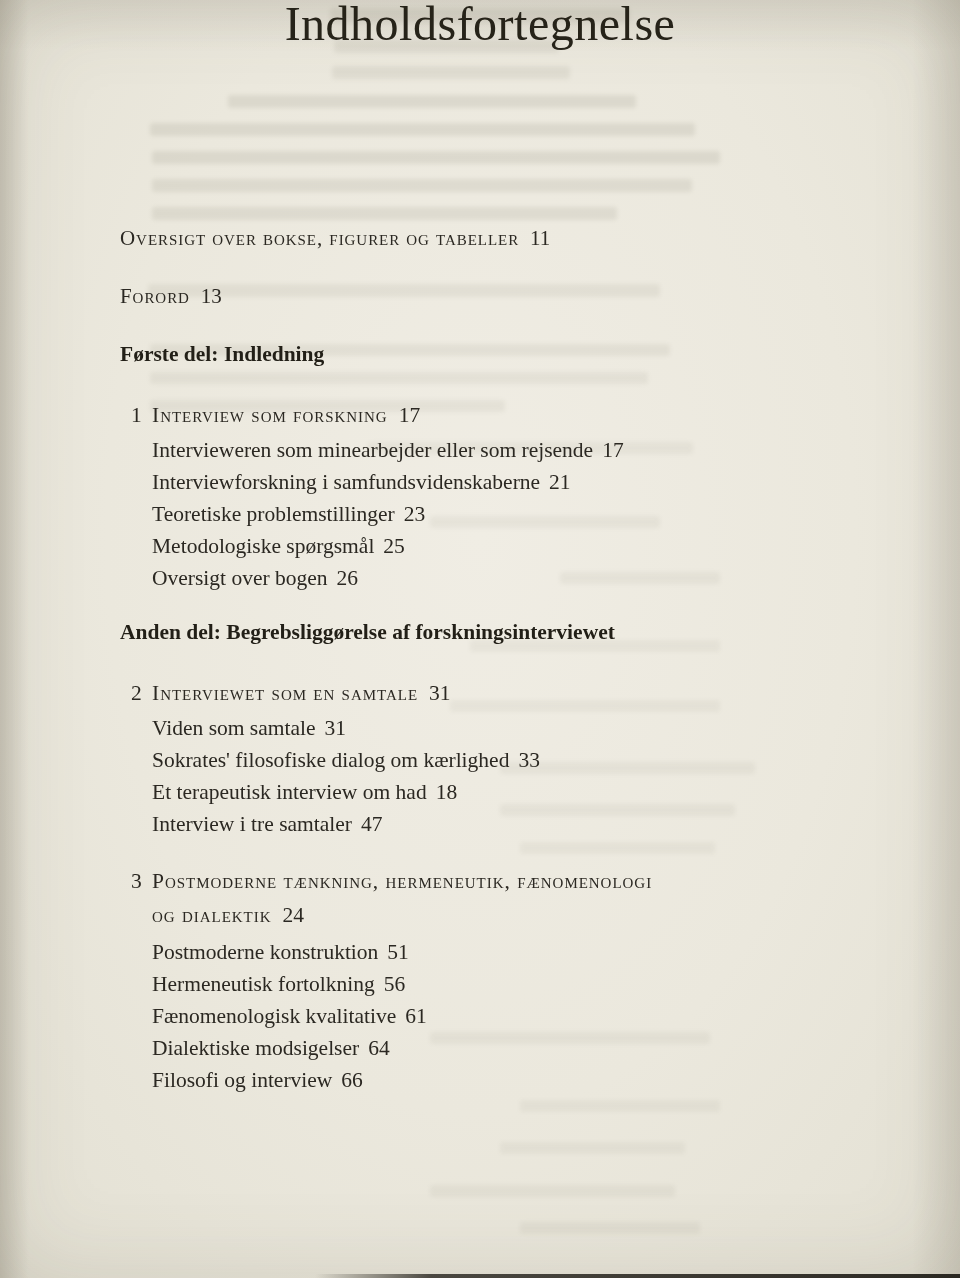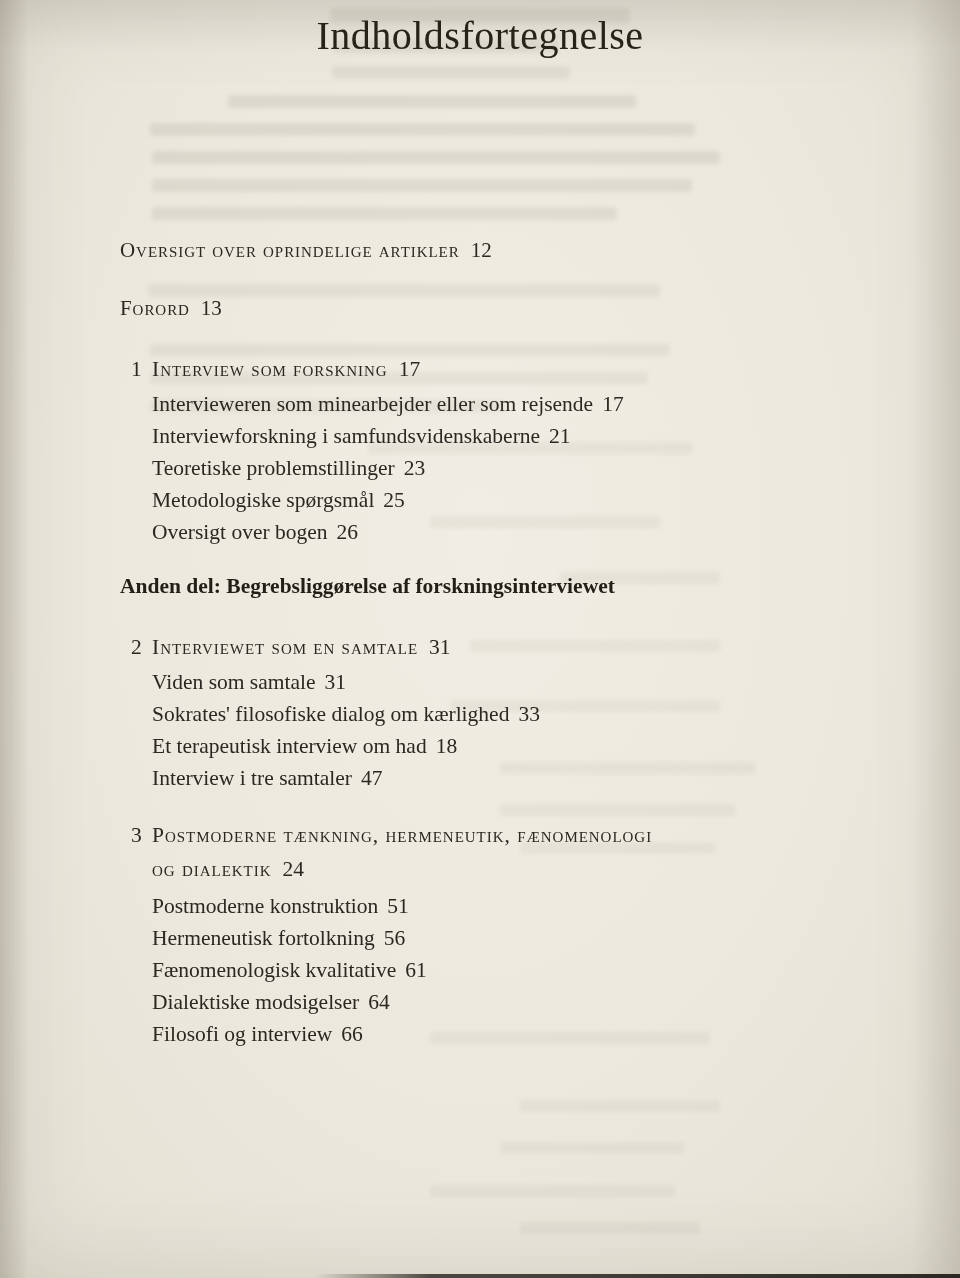--- a/index.html
+++ b/index.html
@@ -28,23 +28,23 @@
     position: absolute;
     background: #7d7a69;
     opacity: 0.10;
     filter: blur(2.2px);
     border-radius: 3px;
   }
   .content-layer { position: relative; z-index: 2; }
 
   .title {
     margin: 0;
-    padding-top: 12px;
+    padding-top: 0;
     text-align: center;
-    font-size: 40px;
+    font-size: 48px;
     font-weight: 400;
     letter-spacing: 0.5px;
     line-height: 48px;
     color: #262319;
   }
   .content {
     margin-left: 120px;
     margin-right: 90px;
   }
   .sc { font-variant: small-caps; letter-spacing: 0.045em; }
@@ -126,27 +126,28 @@
   </div>
 
   <div class="content-layer">
 
     <h1 class="title">Indholdsfortegnelse</h1>
 
     <div class="content">
 
       <div class="front-matter">
         <div class="fm-entry">
-          <span class="sc">Oversigt over oprindelige artikler</span><span class="pg">12</span>
+          <span class="sc">Oversigt over bokse, figurer og tabeller</span><span class="pg">11</span>
         </div>
         <div class="fm-entry">
           <span class="sc">Forord</span><span class="pg">13</span>
         </div>
       </div>
 
+      <h2 class="part-heading">Første del: Indledning</h2>
 
       <div class="chapter">
         <div class="ch-head">
           <span class="ch-num">1</span>
           <span><span class="sc">Interview som forskning</span><span class="pg">17</span></span>
         </div>
         <div class="subs">
           <div class="sub"><span>Intervieweren som minearbejder eller som rejsende</span><span class="pg">17</span></div>
           <div class="sub"><span>Interviewforskning i samfundsvidenskaberne</span><span class="pg">21</span></div>
           <div class="sub"><span>Teoretiske problemstillinger</span><span class="pg">23</span></div>

